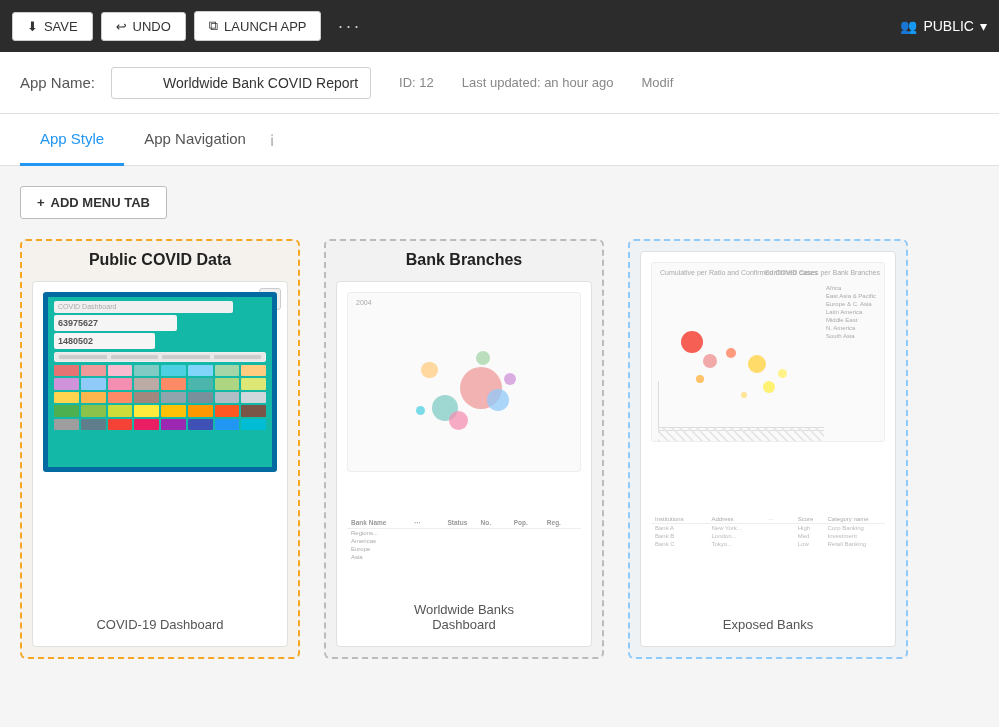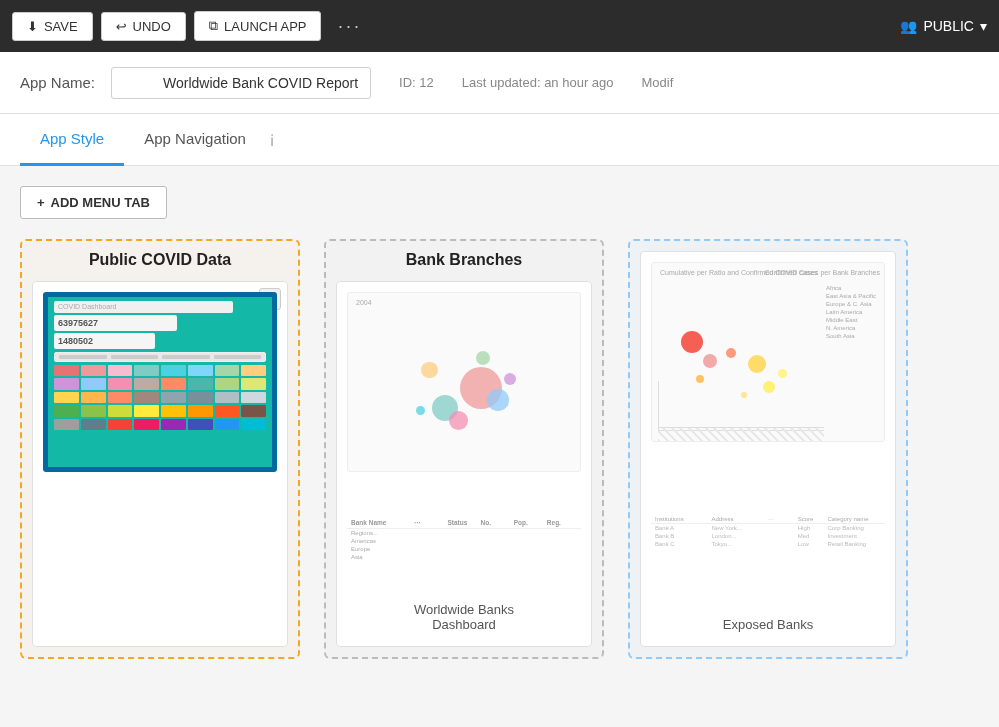--- a/index.html
+++ b/index.html
@@ -406,20 +406,21 @@
               <div style="background: rgb(158, 158, 158); border-radius: 1px;"></div>
               <div style="background: rgb(96, 125, 139); border-radius: 1px;"></div>
               <div style="background: rgb(244, 67, 54); border-radius: 1px;"></div>
               <div style="background: rgb(233, 30, 99); border-radius: 1px;"></div>
               <div style="background: rgb(156, 39, 176); border-radius: 1px;"></div>
               <div style="background: rgb(63, 81, 181); border-radius: 1px;"></div>
               <div style="background: rgb(33, 150, 243); border-radius: 1px;"></div>
               <div style="background: rgb(0, 188, 212); border-radius: 1px;"></div>
             </div>
         </div>
+        <div class="card-label">COVID-19 Dashboard</div>
       </div>
     </div>
 
     <div class="card-outer gray-border">
       <div class="card-title">Bank Branches</div>
       <div class="card-inner">
 
         <div class="bubble-preview">
           <div class="bubble-title-mock" style="font-size:7px;color:#aaa;position:absolute;top:6px;left:8px;">2004</div>
           <div style="position:relative;width:130px;height:130px;margin-top:12px;" id="bubble-chart-area">

